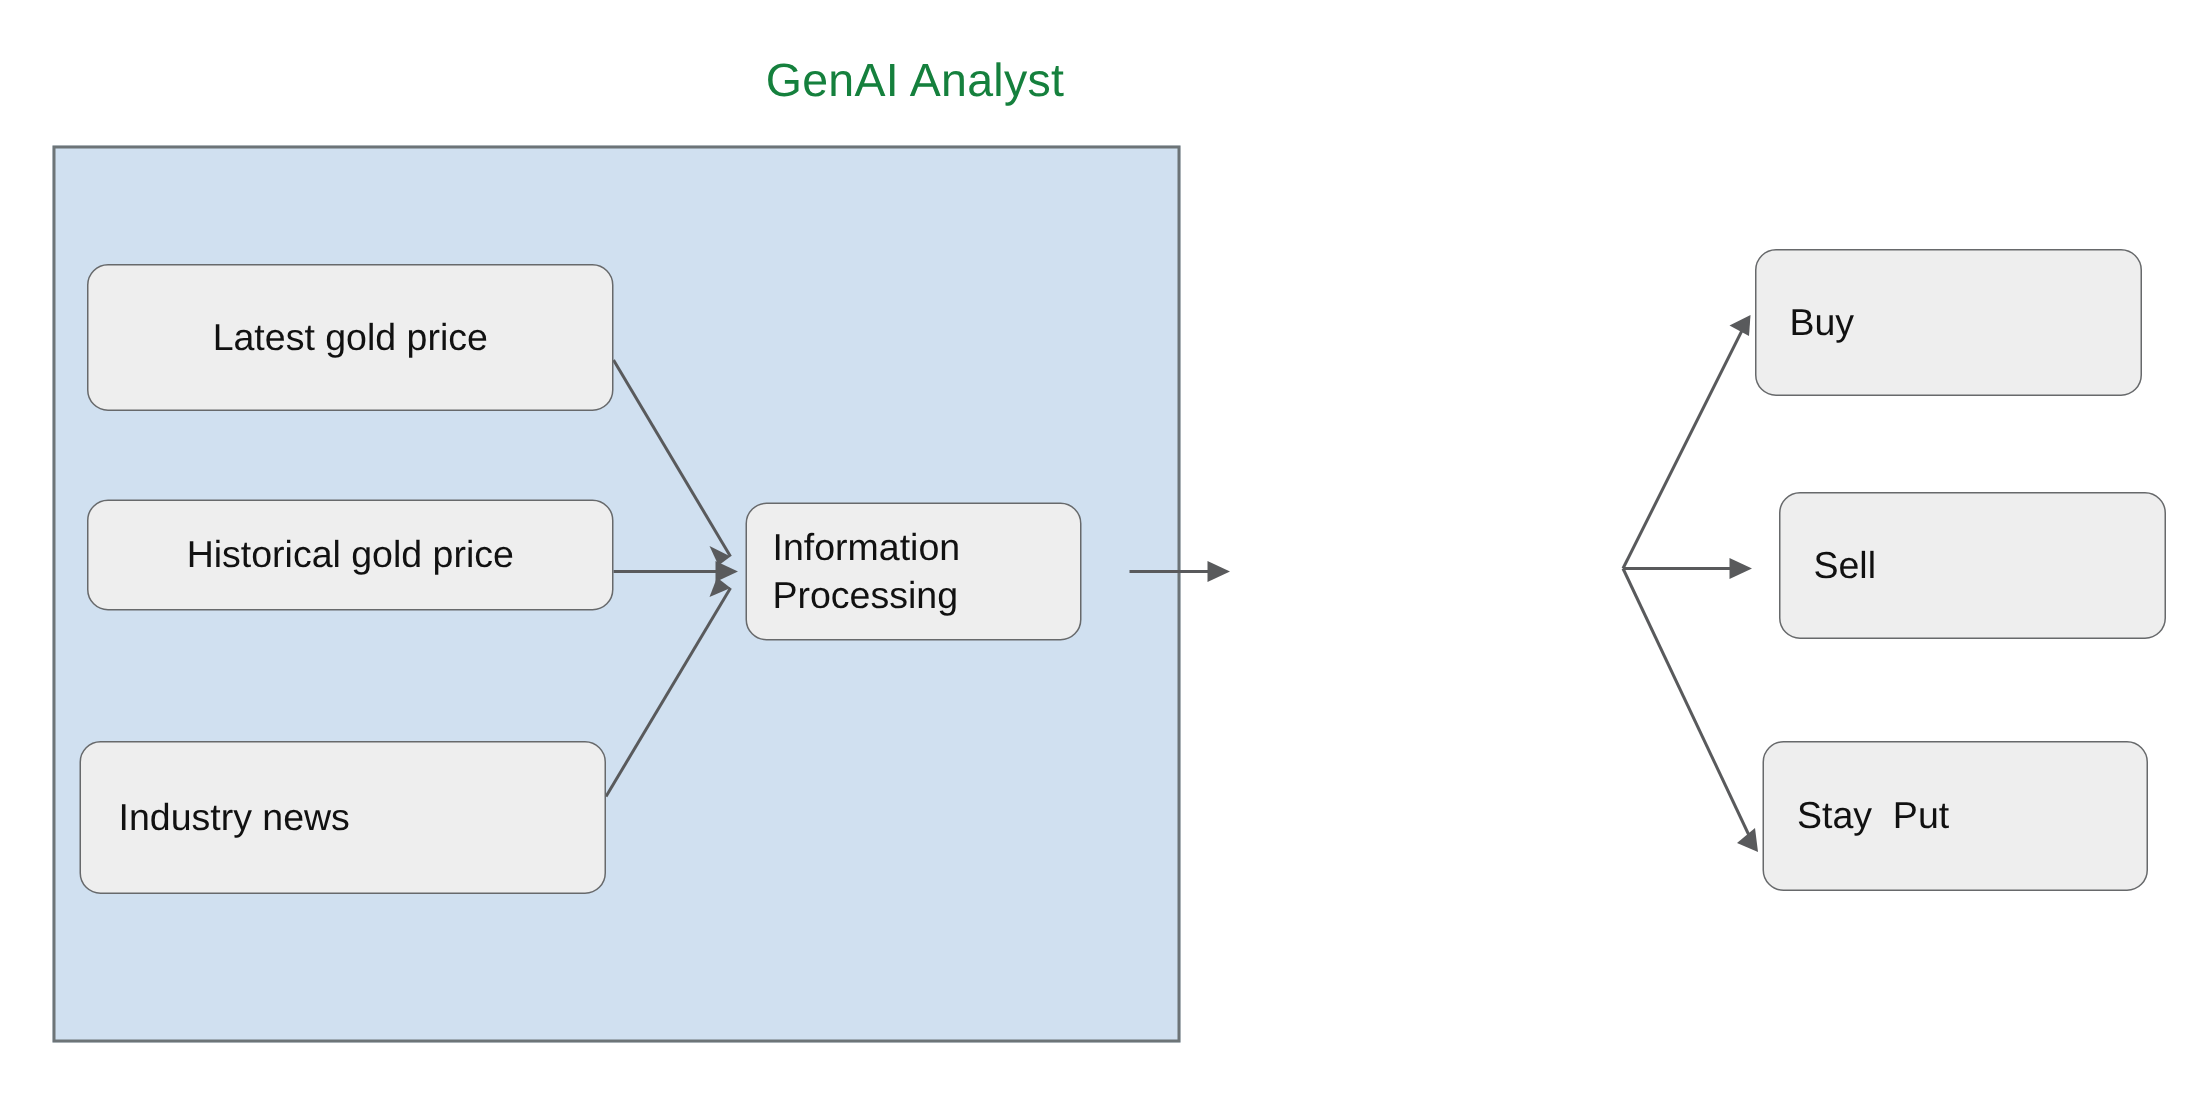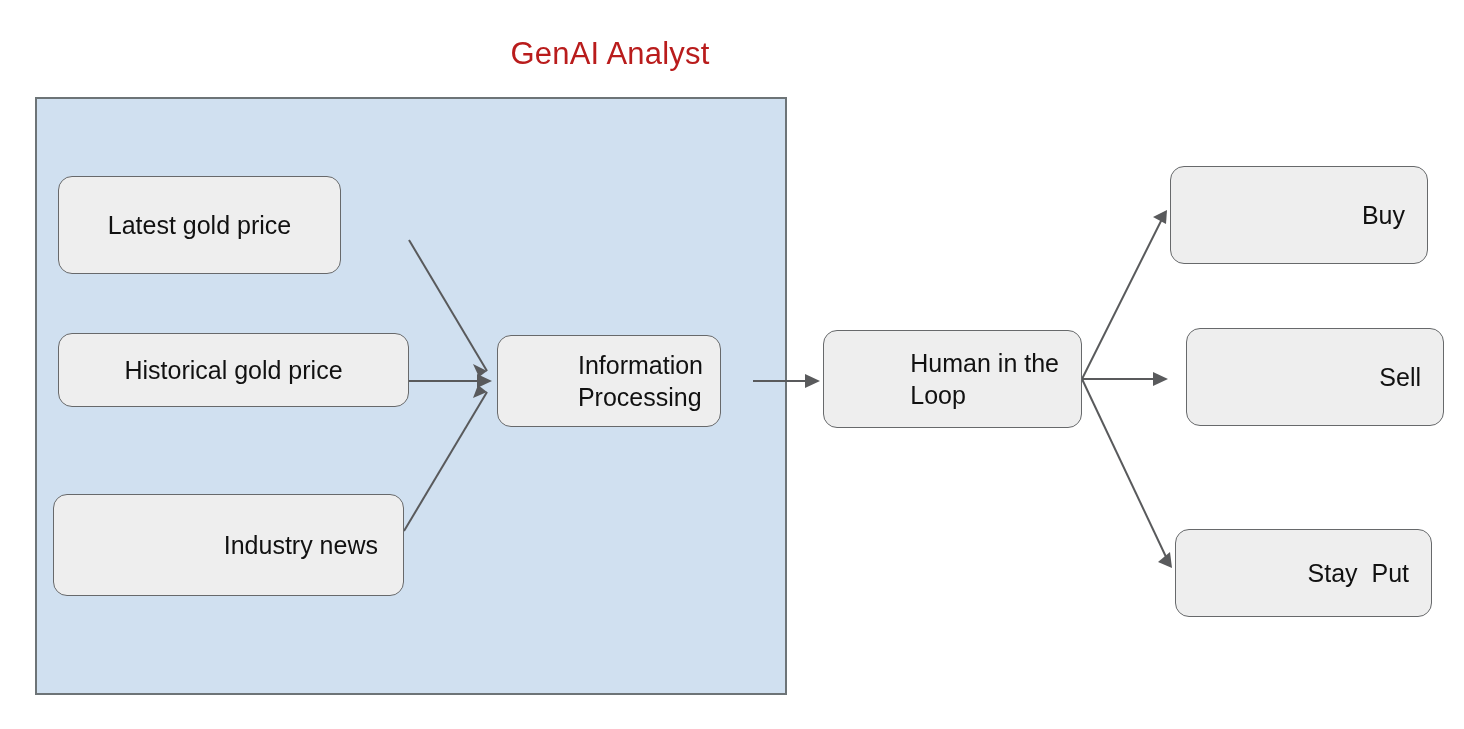--- a/index.html
+++ b/index.html
@@ -18,21 +18,21 @@
     overflow: hidden;
   }
   
   .diagram-title {
     position: absolute;
     left: 0;
     top: 36px;
     width: 1220px;
     text-align: center;
     font-size: 31px;
-    color: #b91c1c;
+    color: #15803d;
     letter-spacing: 0.2px;
     white-space: nowrap;
     user-select: none;
   }
   
   .group-box {
     position: absolute;
     left: 35px;
     top: 97px;
     width: 752px;
@@ -53,34 +53,34 @@
     font-size: 25px;
     line-height: 1.28;
     color: #111111;
     white-space: pre;
   }
   .node.center-text {
     justify-content: center;
     text-align: center;
   }
   .node.left-text {
-    justify-content: flex-end;
+    justify-content: flex-start;
     text-align: left;
   }
   .node .node-label { display: block; }
 
   
-  #node-latest      { left: 58px;   top: 176px; width: 283px; height: 98px;  padding: 0 20px; }
+  #node-latest      { left: 58px;   top: 176px; width: 351px; height: 98px;  padding: 0 20px; }
   #node-historical  { left: 58px;   top: 333px; width: 351px; height: 74px;  padding: 0 12px; }
   #node-industry    { left: 53px;   top: 494px; width: 351px; height: 102px; padding: 0 25px; }
   #node-infoproc    { left: 497px;  top: 335px; width: 224px; height: 92px;  padding: 0 17px; }
   #node-human       { left: 823px;  top: 330px; width: 259px; height: 98px;  padding: 0 22px; }
   #node-buy         { left: 1170px; top: 166px; width: 258px; height: 98px;  padding: 0 22px; }
   #node-sell        { left: 1170px; top: 328px; width: 258px; height: 98px;  padding: 0 22px; margin-left: 16px; }
-  #node-stayput     { left: 1175px; top: 529px; width: 257px; height: 88px; padding: 0 22px; }
+  #node-stayput     { left: 1175px; top: 494px; width: 257px; height: 100px; padding: 0 22px; }
 
   
   #edge-layer {
     position: absolute;
     left: 0;
     top: 0;
     width: 1464px;
     height: 729px;
     pointer-events: none;
   }
@@ -148,24 +148,20 @@
 
   <div id="node-industry" class="node left-text">
     <span class="node-label">Industry news</span>
   </div>
 
   <div id="node-infoproc" class="node left-text">
     <span class="node-label">Information
 Processing</span>
   </div>
 
-  <div id="node-human" class="node left-text">
-    <span class="node-label">Human in the
-Loop</span>
-  </div>
 
   <div id="node-buy" class="node left-text">
     <span class="node-label">Buy</span>
   </div>
 
   <div id="node-sell" class="node left-text">
     <span class="node-label">Sell</span>
   </div>
 
   <div id="node-stayput" class="node left-text">

